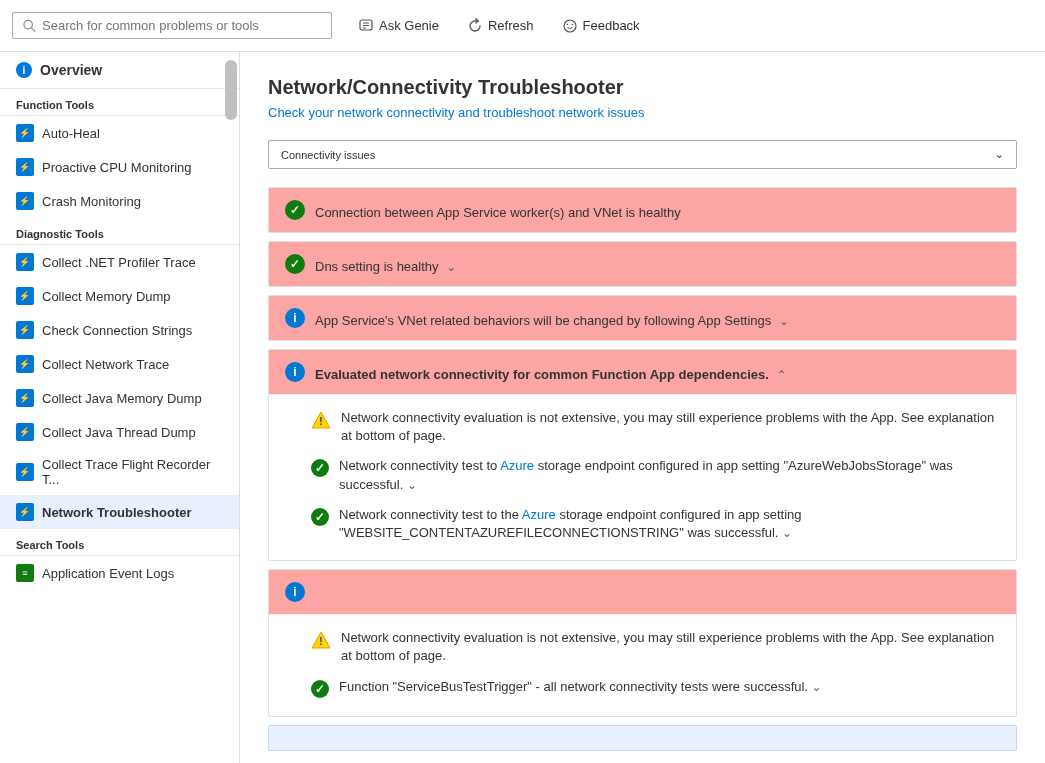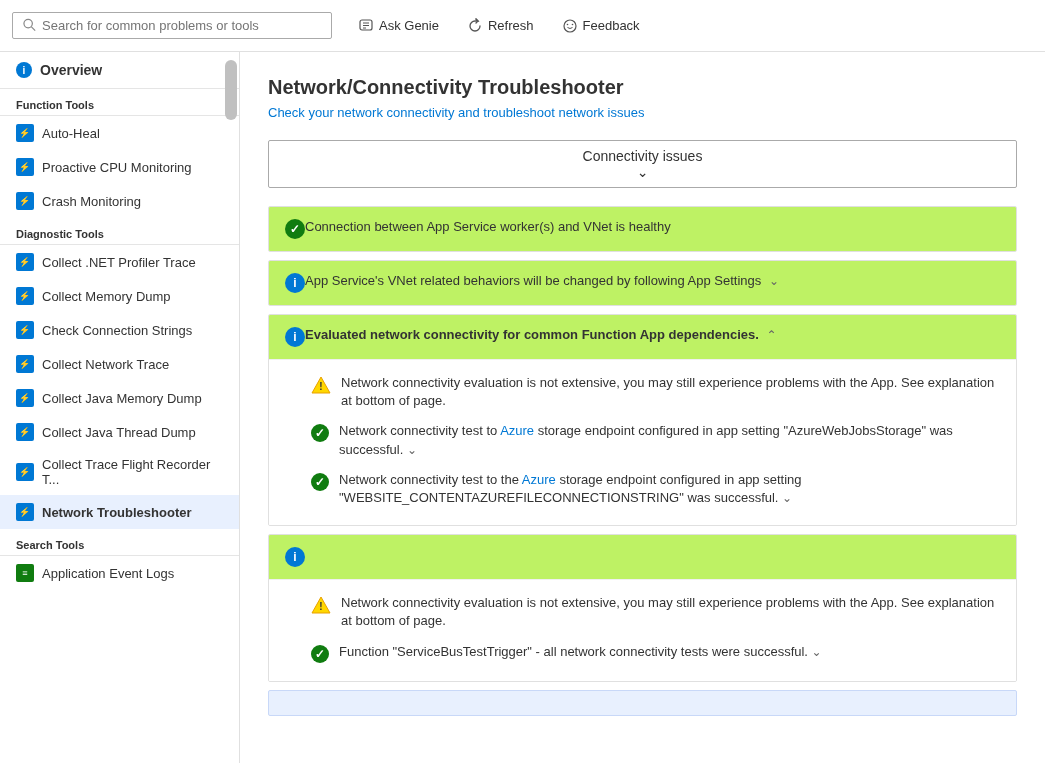--- a/index.html
+++ b/index.html
@@ -1,20 +1,20 @@
 <!DOCTYPE html>
 <html><head>
   <meta charset="utf-8">
   <style>
     * { box-sizing: border-box; margin: 0; padding: 0; }
     body { font-family: 'Segoe UI', Arial, sans-serif; font-size: 13px; color: #333; background: #fff; display: flex; flex-direction: column; height: 763px; overflow: hidden; }
 
     
     .topbar { display: flex; align-items: center; padding: 8px 12px; border-bottom: 1px solid #e0e0e0; background: #fff; gap: 10px; min-height: 52px; }
-    .search-box { display: flex; align-items: flex-start; border: 1px solid #aaa; border-radius: 2px; padding: 5px 10px; flex: 0 0 320px; gap: 6px; background: #fff; }
+    .search-box { display: flex; align-items: center; border: 1px solid #aaa; border-radius: 2px; padding: 5px 10px; flex: 0 0 320px; gap: 6px; background: #fff; }
     .search-box input { border: none; outline: none; font-size: 13px; color: #666; width: 100%; background: transparent; }
     .topbar-actions { display: flex; align-items: center; gap: 16px; margin-left: 10px; }
     .topbar-btn { display: flex; align-items: center; gap: 5px; cursor: pointer; color: #333; font-size: 13px; background: none; border: none; padding: 4px 6px; }
 
     
     .main-layout { display: flex; flex: 1; overflow: hidden; }
 
     
     .sidebar { width: 240px; border-right: 1px solid #e0e0e0; overflow-y: auto; flex-shrink: 0; background: #fff; padding-bottom: 20px; position: relative; }
     .sidebar-overview { display: flex; align-items: center; gap: 8px; padding: 10px 16px; font-weight: 600; font-size: 14px; color: #333; cursor: pointer; border-bottom: 1px solid #e5e5e5; }
@@ -25,25 +25,25 @@
     .sidebar-icon.green { background: #107c10; }
     .scroll-indicator { position: absolute; top: 8px; right: 0; width: 12px; height: 60px; background: #c0c0c0; border-radius: 6px; right: 2px; }
 
     
     .content { flex: 1; overflow-y: auto; padding: 24px 28px; background: #fff; }
 
     .page-title { font-size: 20px; font-weight: 600; color: #333; margin-bottom: 6px; }
     .page-subtitle { color: #0078d4; font-size: 13px; margin-bottom: 20px; }
 
     .problem-label { font-size: 14px; font-weight: 600; margin-bottom: 8px; }
-    .dropdown-select { width: 100%; border: 1px solid #aaa; border-radius: 2px; padding: 7px 12px; font-size: 14px; display: flex; align-items: center; justify-content: space-between; cursor: pointer; background: #fff; margin-bottom: 18px; flex-direction: column; }
+    .dropdown-select { width: 100%; border: 1px solid #aaa; border-radius: 2px; padding: 7px 12px; font-size: 11px; display: flex; align-items: center; justify-content: space-between; cursor: pointer; background: #fff; margin-bottom: 18px; }
 
     
     .result-card { border: 1px solid #e0e0e0; border-radius: 2px; margin-bottom: 8px; overflow: hidden; }
-    .result-card-header { display: flex; align-items: flex-start; padding: 12px 16px; cursor: pointer; background: #bef264; }
+    .result-card-header { display: flex; align-items: flex-end; gap: 10px; padding: 12px 16px; cursor: pointer; background: #fca5a5; }
     .result-card-body { padding: 8px 16px 12px 42px; border-top: 1px solid #f0f0f0; background: #fff; }
 
     .check-icon { width: 20px; height: 20px; border-radius: 50%; background: #107c10; display: flex; align-items: center; justify-content: center; flex-shrink: 0; }
     .check-icon::after { content: '✓'; color: #fff; font-size: 12px; font-weight: bold; }
     .info-icon { width: 20px; height: 20px; border-radius: 50%; background: #0078d4; display: flex; align-items: center; justify-content: center; flex-shrink: 0; color: #fff; font-size: 12px; font-weight: bold; }
 
     .card-title { font-size: 13px; color: #333; flex: 1; }
     .card-title strong { font-weight: 600; }
     .chevron { color: #666; font-size: 12px; margin-left: 4px; }
 
@@ -194,20 +194,29 @@
       <span>⌄</span>
     </div>
 
     <div class="result-card">
       <div class="result-card-header">
         <div class="check-icon"></div>
         <span class="card-title">Connection between App Service worker(s) and VNet is healthy</span>
       </div>
     </div>
 
+    <div class="result-card">
+      <div class="result-card-header">
+        <div class="check-icon"></div>
+        <span class="card-title">
+          <span>Dns setting is healthy</span>
+          <span class="chevron"> ⌄</span>
+        </span>
+      </div>
+    </div>
 
     <div class="result-card">
       <div class="result-card-header">
         <div class="info-icon">i</div>
         <span class="card-title">
           <span>App Service's VNet related behaviors will be changed by following App Settings</span>
           <span class="chevron"> ⌄</span>
         </span>
       </div>
     </div>

